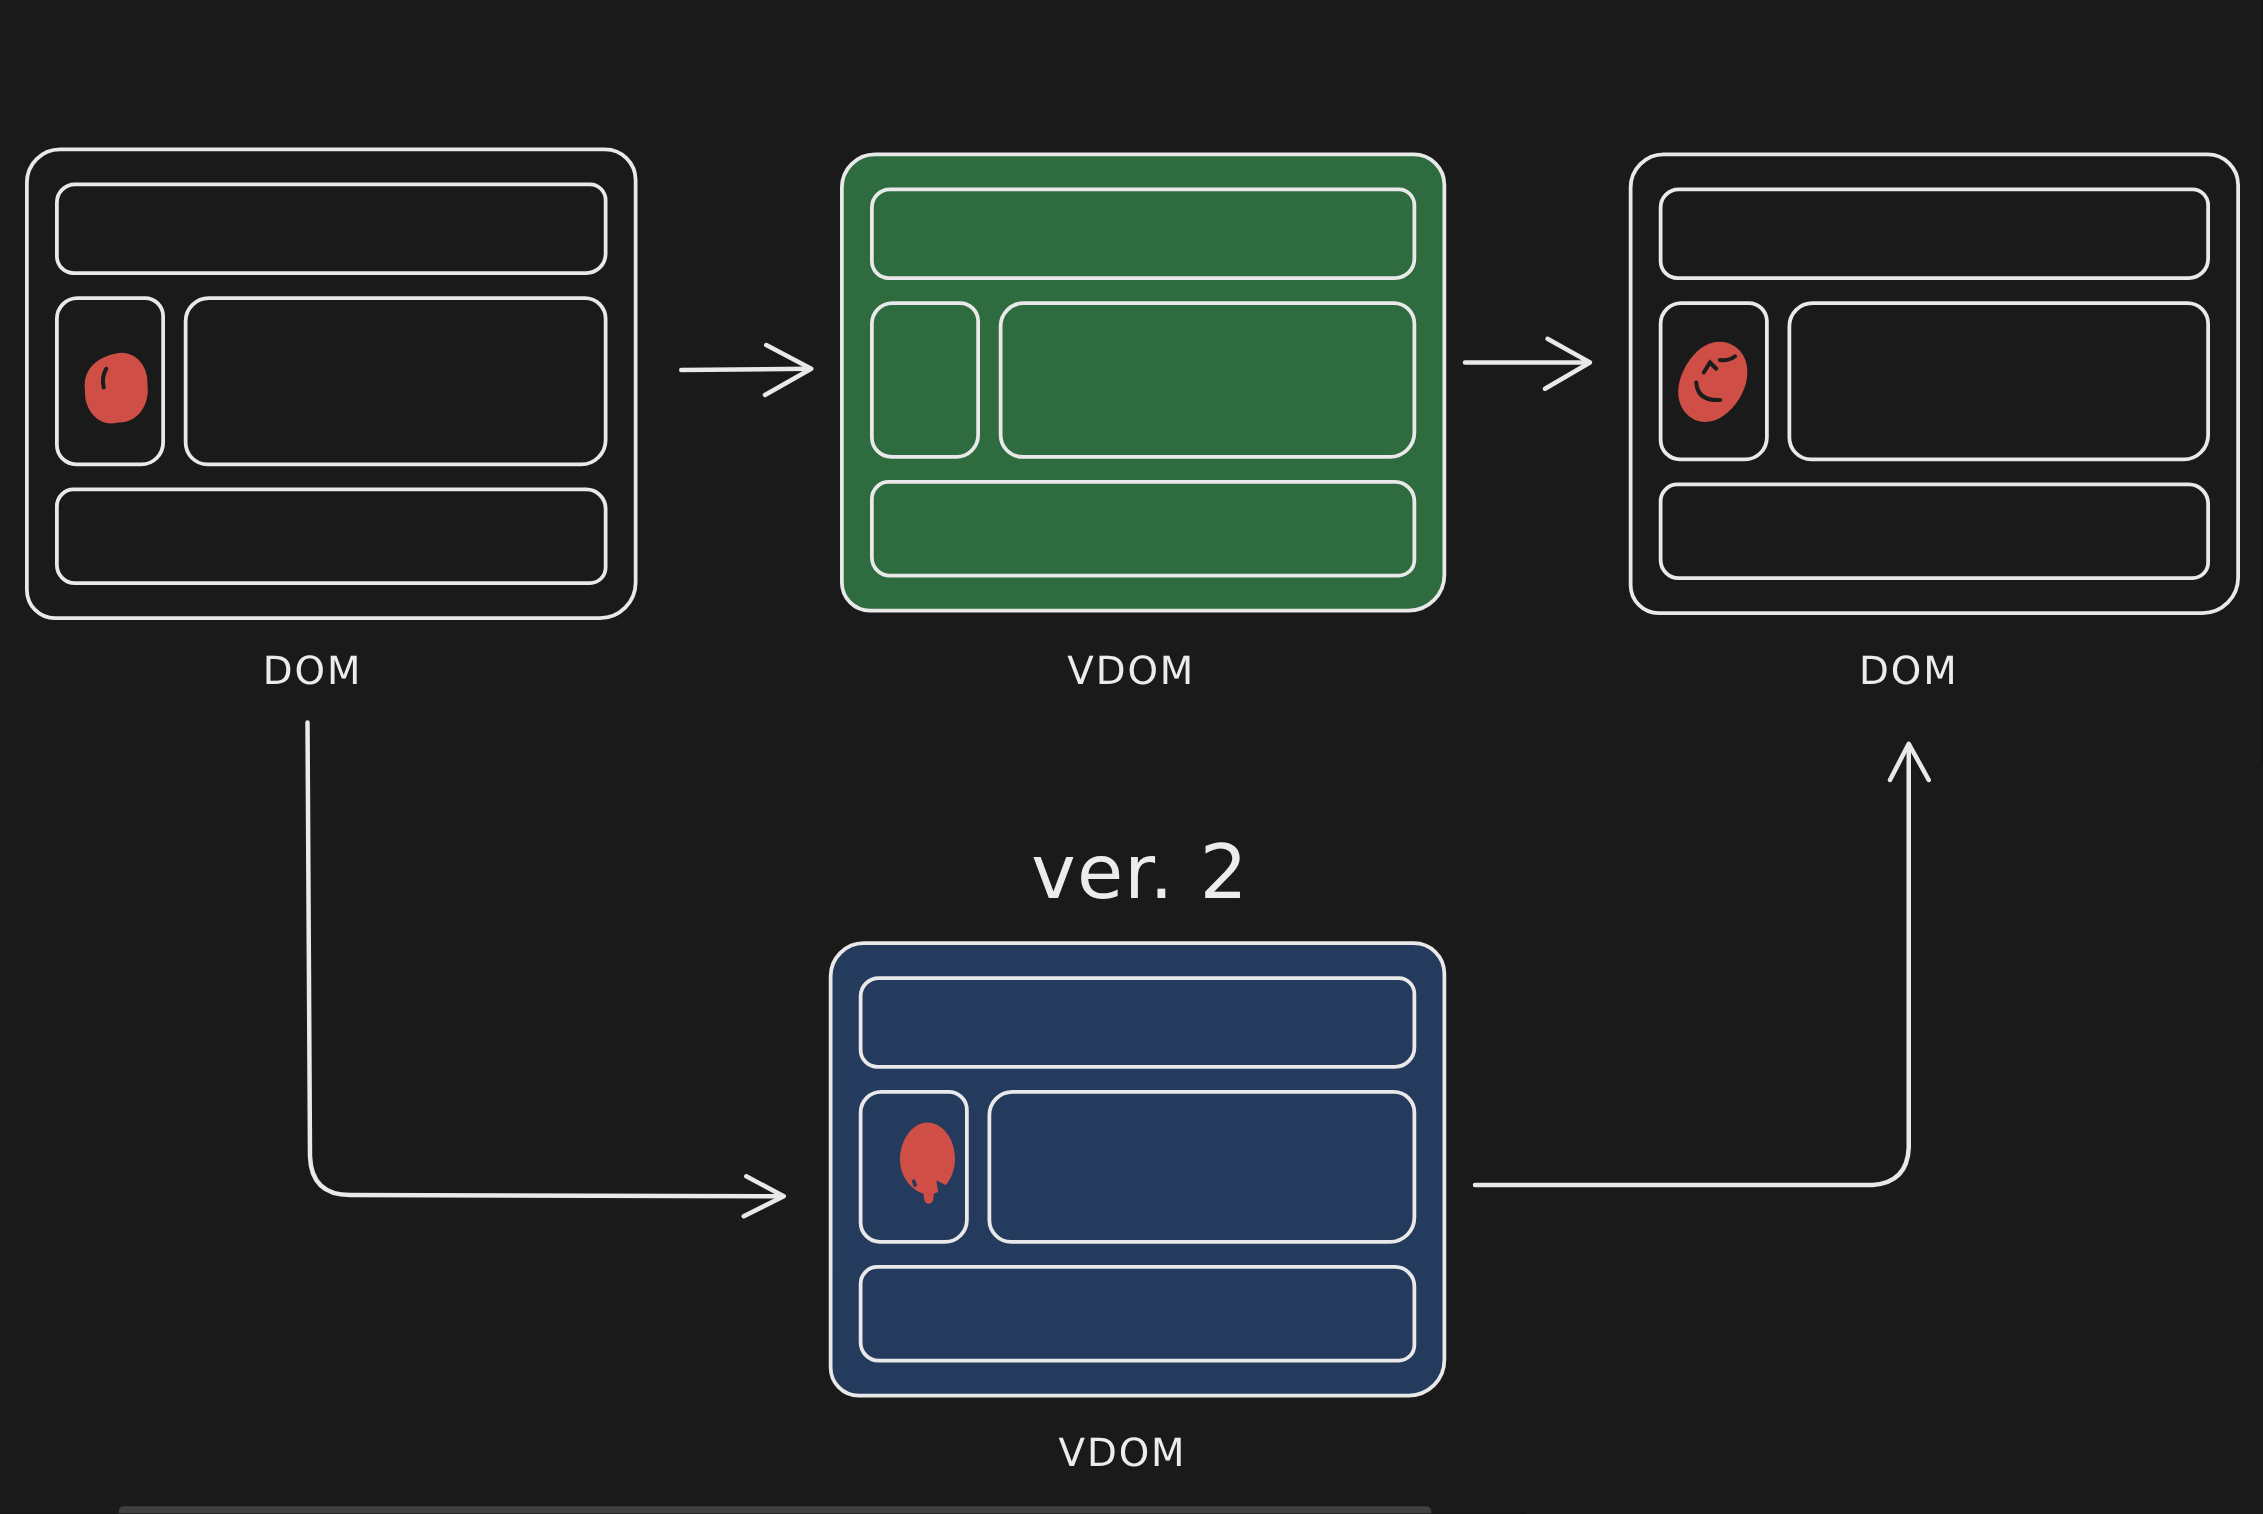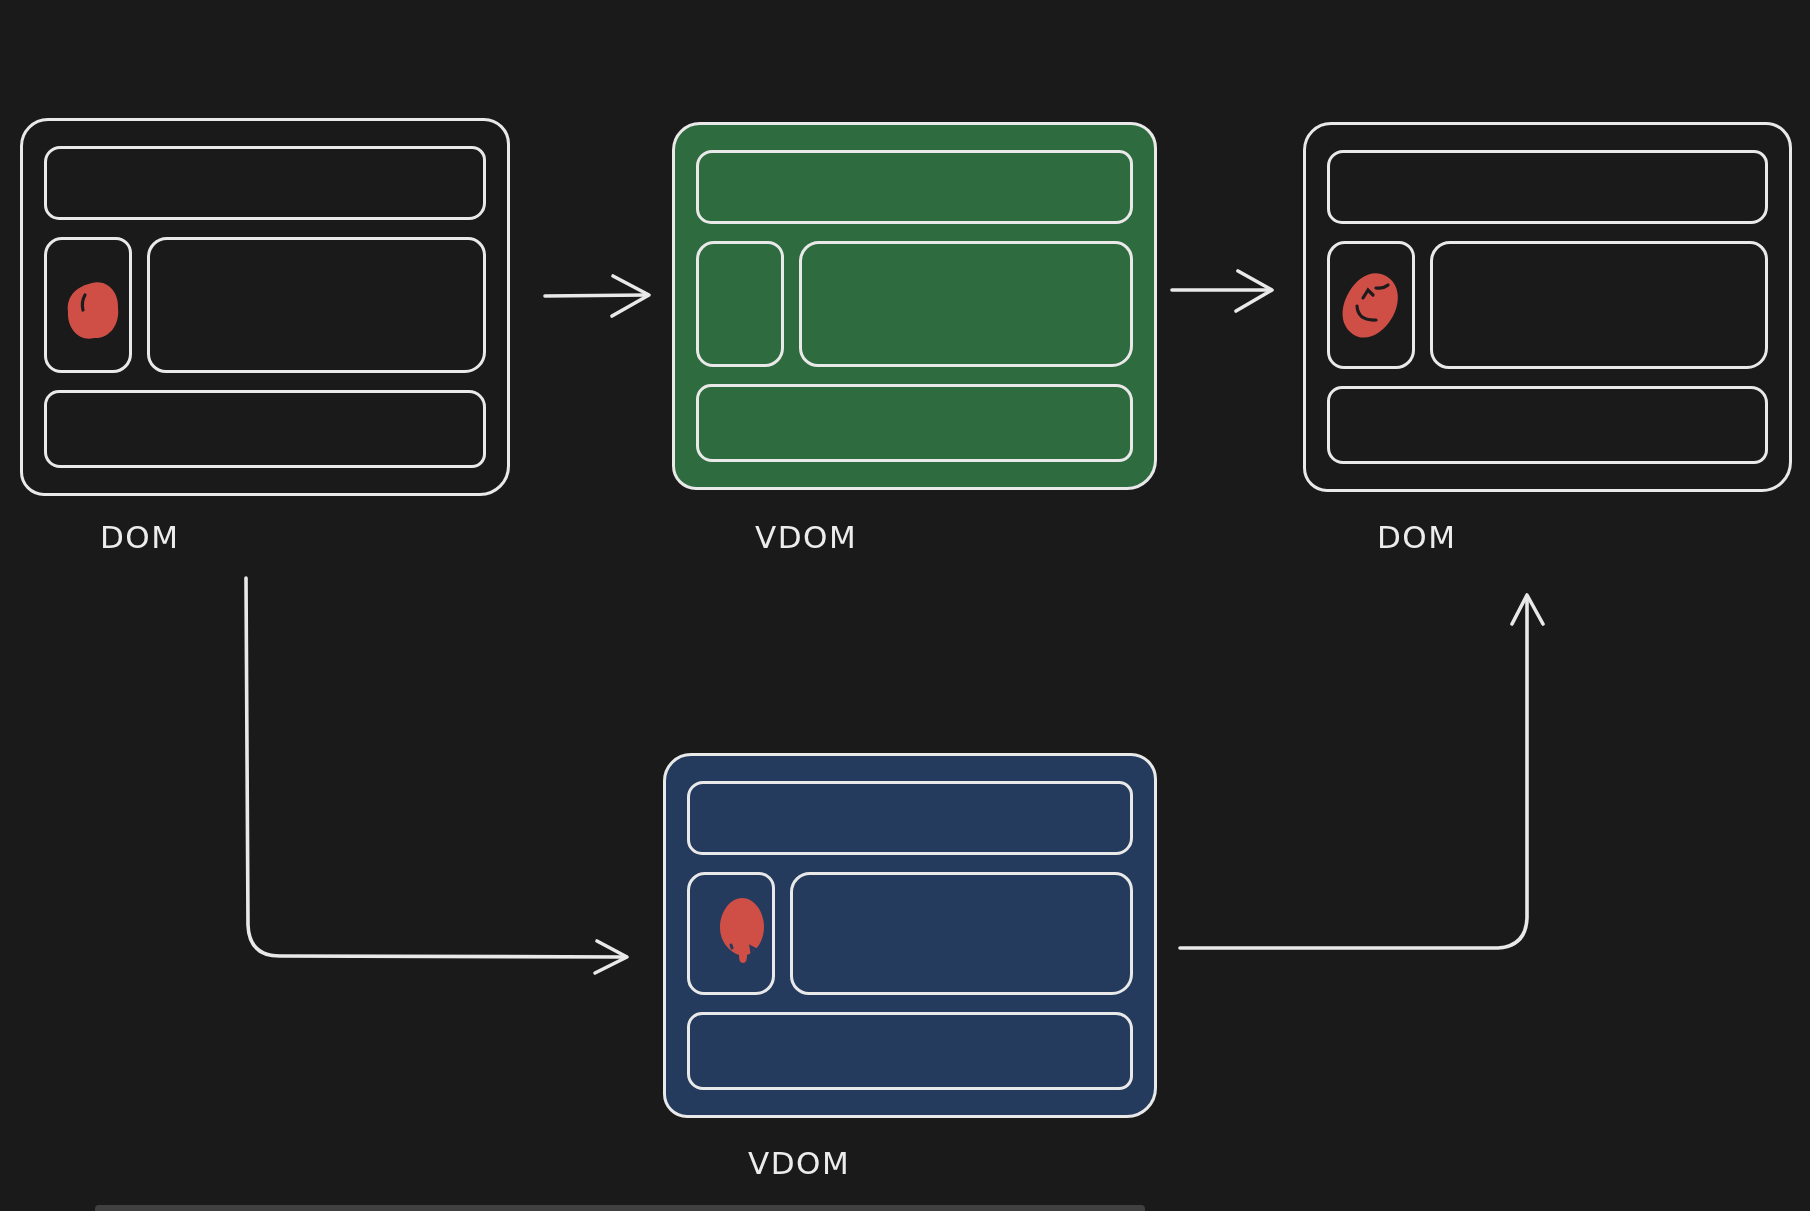--- a/index.html
+++ b/index.html
@@ -36,38 +36,39 @@
   .main{
     flex:1; border:3px solid var(--stroke);
     border-radius:20px 18px 21px 19px; box-sizing:border-box;
   }
   .fbar{
     height:78px; border:3px solid var(--stroke); border-radius:15px 17px 14px 16px;
     box-sizing:border-box; flex:0 0 auto;
   }
   .label{
     position:absolute; color:var(--text); font-size:31px; letter-spacing:1.5px;
-    width:300px; line-height:1;
+    text-align:center; width:300px; line-height:1;
   }
   #overlay{position:absolute; left:0; top:0; pointer-events:none;}
   .arrow{stroke:var(--stroke); stroke-width:3.6; fill:none;
          stroke-linecap:round; stroke-linejoin:round;}
   .blob{fill:var(--red); stroke:none;}
   .mark-dark{stroke:#1c1c1c; stroke-width:3.2; fill:none; stroke-linecap:round;}
   .mark-blue{stroke:var(--blue); stroke-width:3; fill:none; stroke-linecap:round;}
   .bottom-strip{
     position:absolute; left:95px; bottom:0; width:1050px; height:6px;
     background:#8a8a8a; opacity:.35; border-radius:4px 4px 0 0;
   }
 </style>
 </head>
 <body>
 
 <div id="stage">
 
+  <div class="title" style="left:712px; top:668px;">ver. 2</div>
 
   <div class="card" style="left:20px; top:118px; width:490px; height:378px;">
     <div class="hbar"></div>
     <div class="mid">
       <div class="side"></div>
       <div class="main"></div>
     </div>
     <div class="fbar"></div>
   </div>
 

